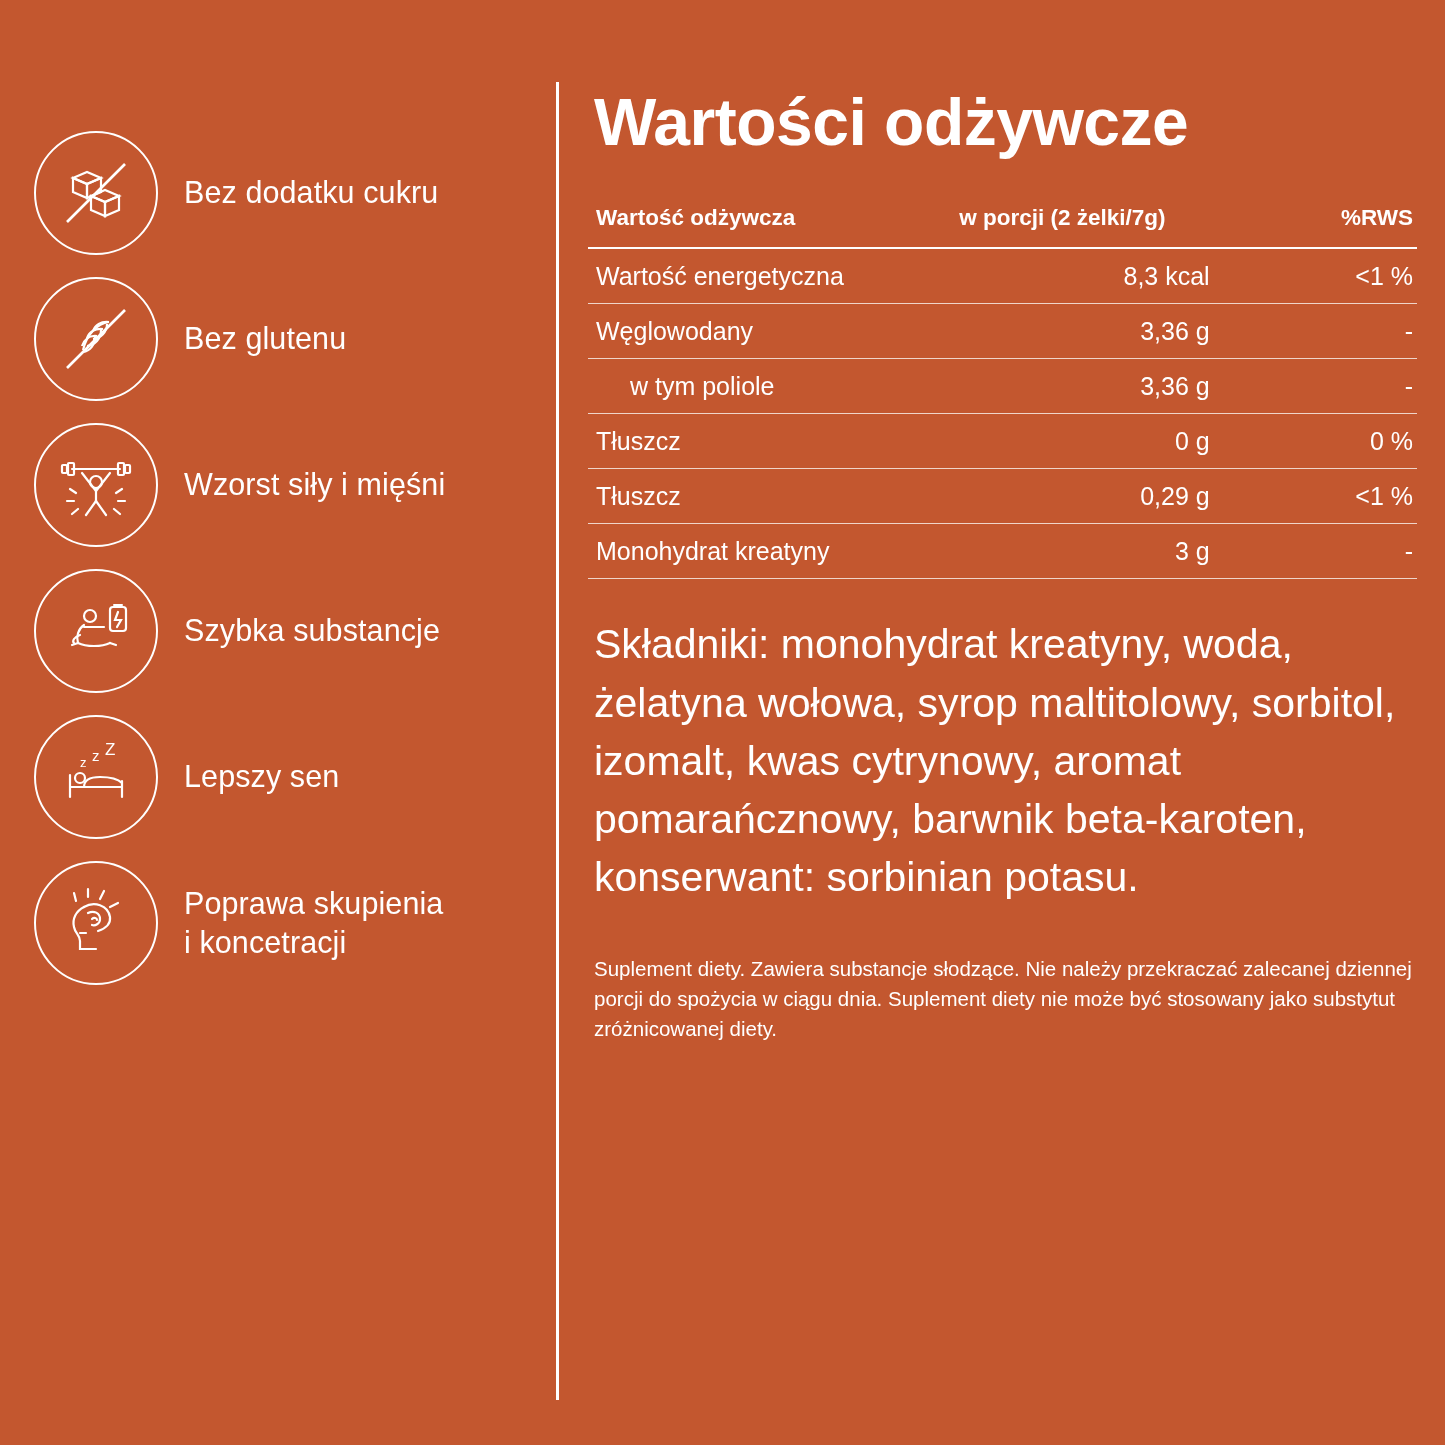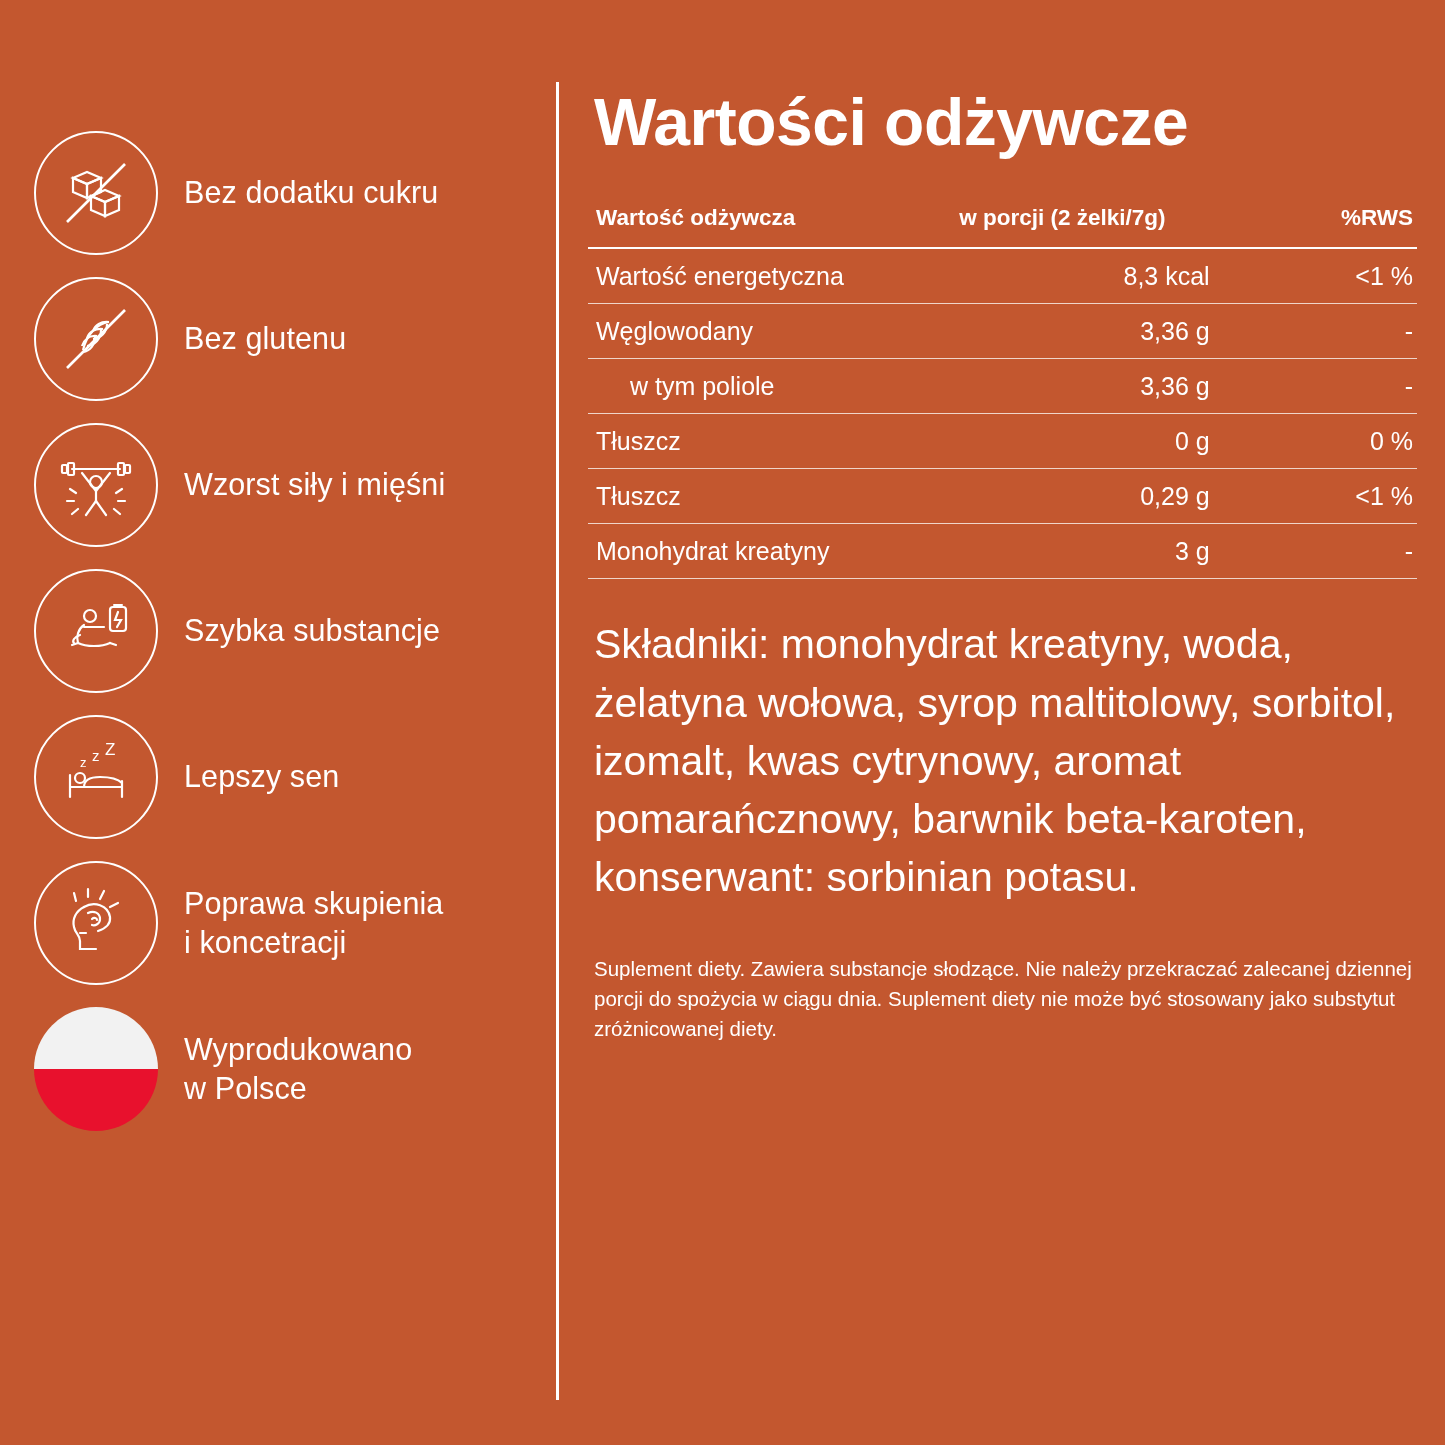--- a/index.html
+++ b/index.html
@@ -234,28 +234,20 @@
           <path d="M38 36 C44 33 50 36 50 42 C50 47 45 49 42 48"></path>
           <path d="M42 42 C44 40 47 41 47 43"></path>
           <path d="M30 56 L36 56"></path>
           <path d="M26 24 L24 16 M38 20 L38 12 M50 22 L54 14 M60 30 L68 26"></path>
         </svg>
       </div>
       <div class="label" style="white-space: pre-line;">Poprawa skupienia
 i koncetracji</div>
     </div>
 
-    <div class="feature">
-      <div class="flag">
-        <div class="white"></div>
-        <div class="red"></div>
-      </div>
-      <div class="label" style="white-space: pre-line;">Wyprodukowano
-w Polsce</div>
-    </div>
   </div>
 
   <div class="divider"></div>
 
   <div class="right">
     <h1 class="title">Wartości odżywcze</h1>
 
     <table class="nutrition">
       <thead>
         <tr>

